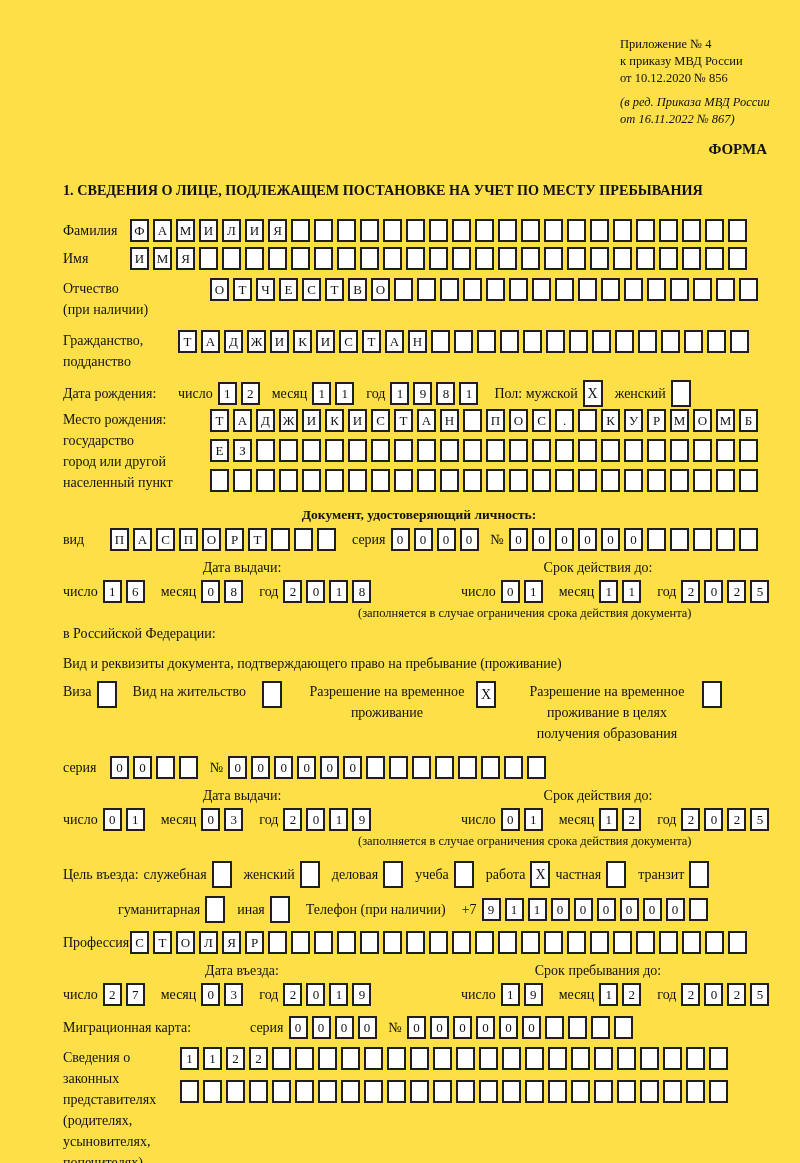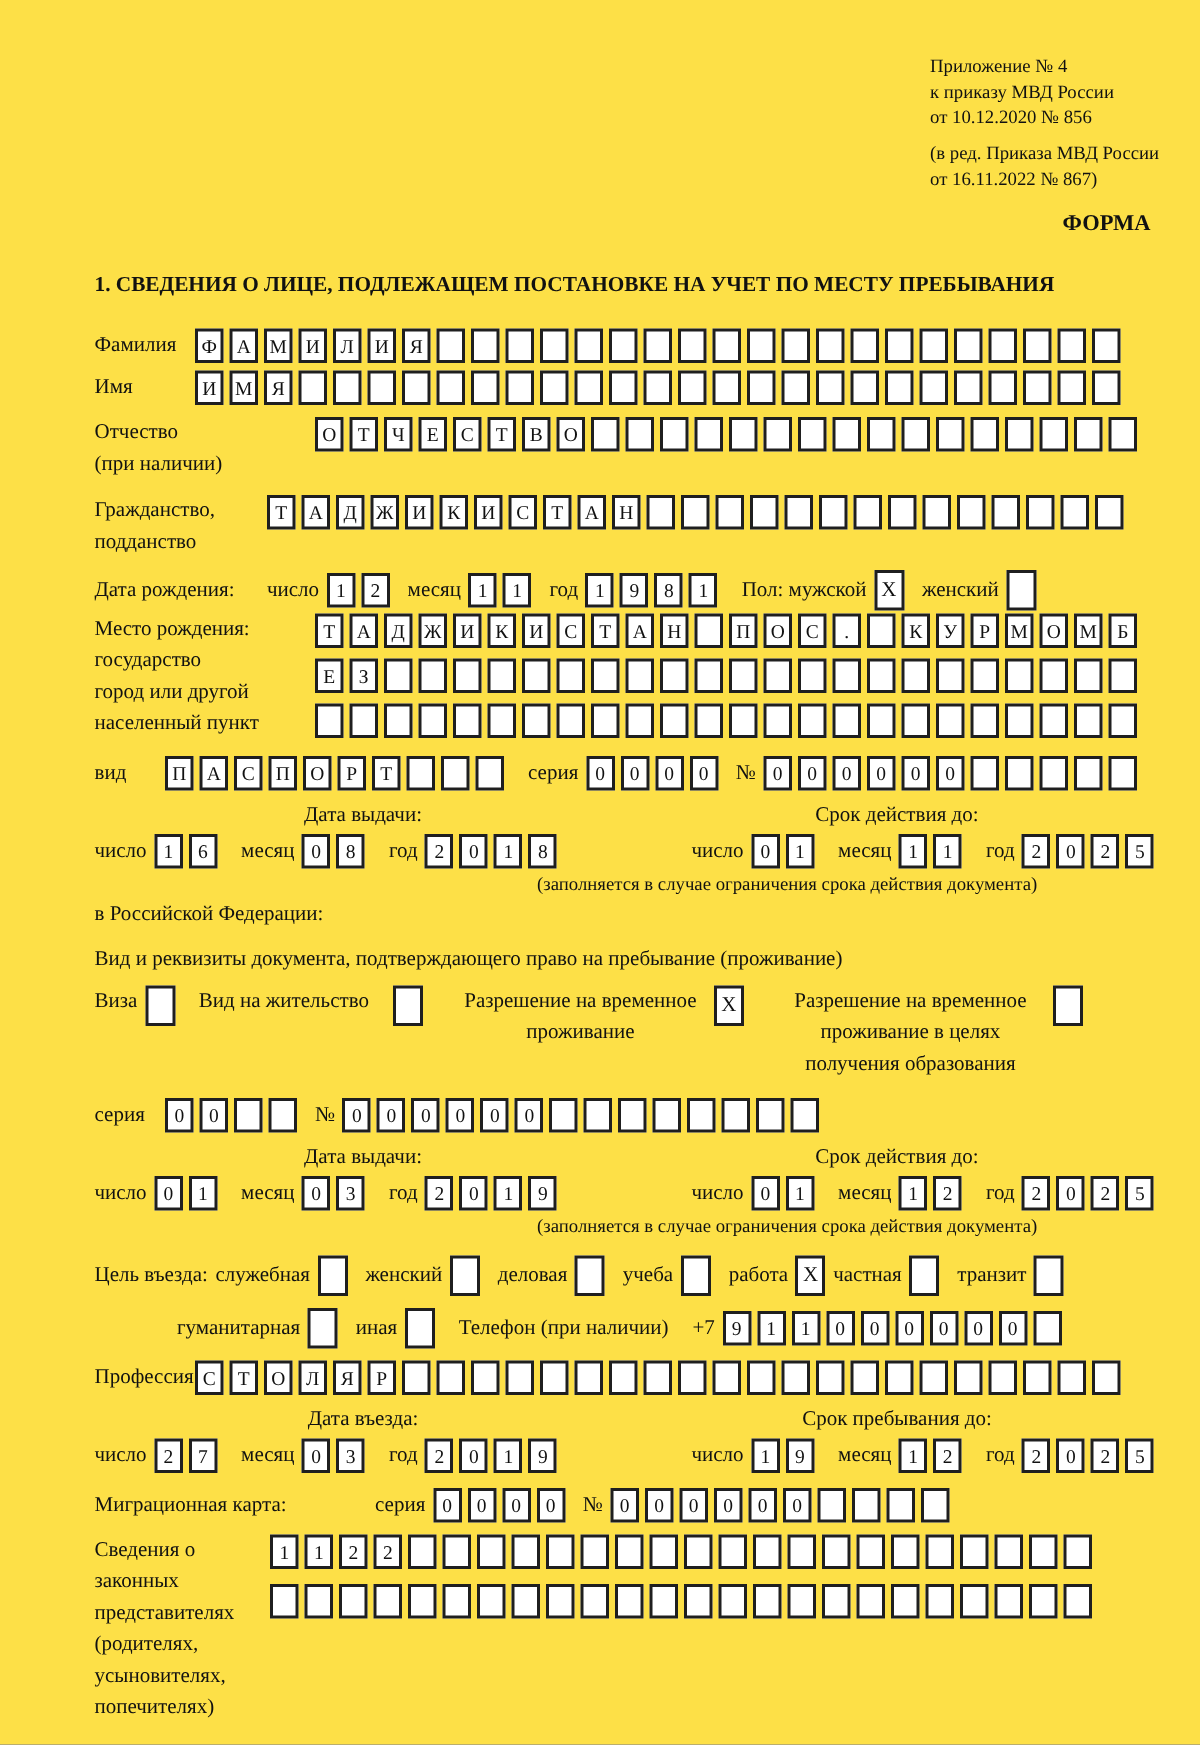--- a/index.html
+++ b/index.html
@@ -5,21 +5,21 @@
   html,body { margin:0; padding:0; background:#888; }
   .page {
     width:800px; height:1163px; box-sizing:border-box; overflow:hidden;
     margin:0 auto; background:#fde047; color:#111;
     font-family:"Liberation Serif","DejaVu Serif",serif;
     font-size:14px; padding:36px 25px 8px 63px; position:relative;
   }
   .pre { white-space:pre-line; }
   
   .annex { margin-left:557px; font-size:12.5px; line-height:1.35; }
-  .annex-note { margin-top:7px; }
+  .annex-note { margin-top:7px;font-style:italic; }
   .forma { margin-top:14px; text-align:right; padding-right:8px; font-weight:bold; font-size:15px; }
   .title { margin-top:18px; text-align:center; font-weight:bold; font-size:15.5px; line-height:1.55; }
   .tl-underline { display:inline-block; width:55px; border-bottom:2px solid #222; margin-left:10px; }
   .sec { margin-top:24px; font-weight:bold; font-size:14.2px; }
   
   .row { display:flex; align-items:center; margin-top:5px; }
   .row.top { align-items:flex-start; }
   .lbl { flex:none; line-height:21px; }
   .w47 { width:47px; } .w67 { width:67px; } .w115 { width:115px; }
   .w147 { width:147px; } .w187 { width:187px; } .w117 { width:117px; }
@@ -312,20 +312,21 @@
           <span class="cell"></span>
           <span class="cell"></span>
           <span class="cell"></span>
           <span class="cell"></span>
           <span class="cell"></span>
           <span class="cell"></span>
         </span>
     </span>
   </div>
 
+  <div class="center-bold">Документ, удостоверяющий личность:</div>
 
   <div class="row">
     <span class="lbl w47">вид</span>
     <span class="cells">
         <span class="cell">П</span>
         <span class="cell">А</span>
         <span class="cell">С</span>
         <span class="cell">П</span>
         <span class="cell">О</span>
         <span class="cell">Р</span>

